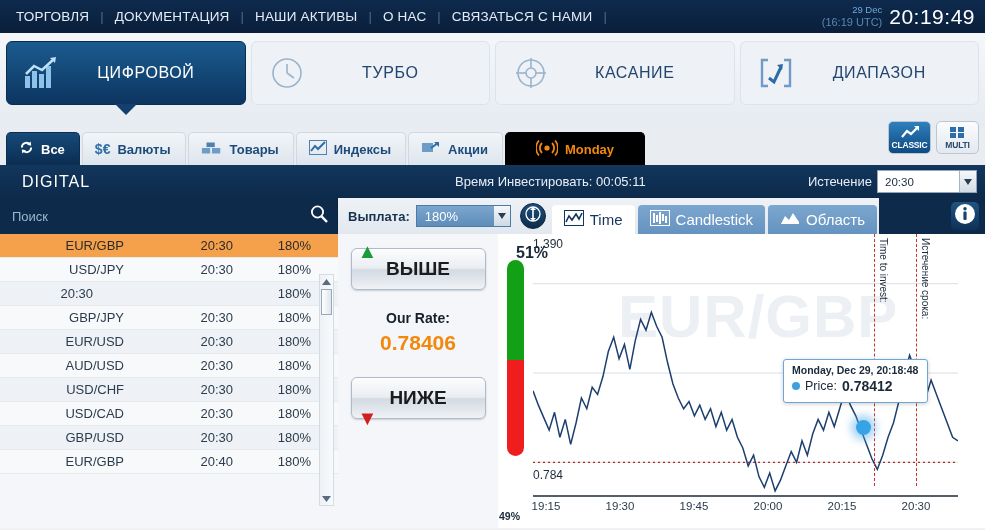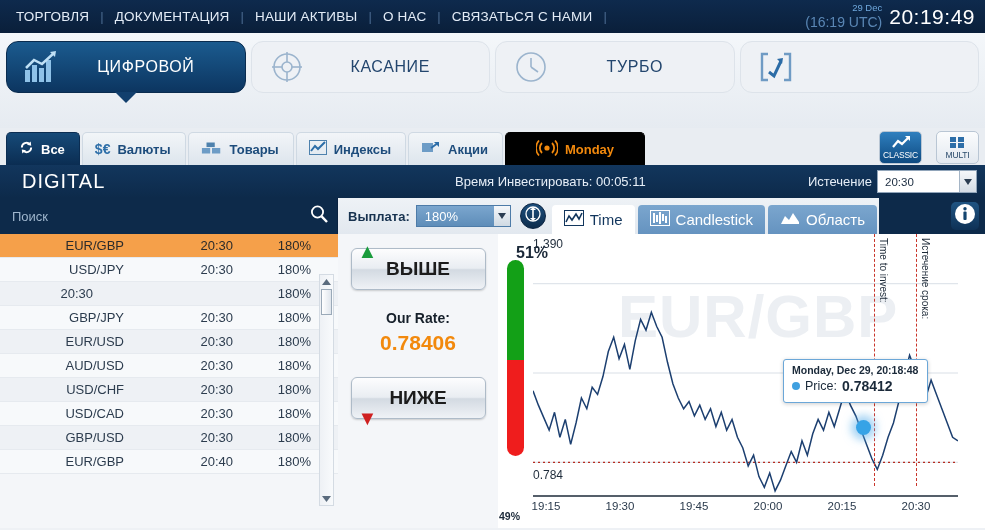--- a/index.html
+++ b/index.html
@@ -20,34 +20,34 @@
     font-size: 13.5px; color: #e3ecf7; letter-spacing: .2px;
     padding: 0 2px; white-space: nowrap; cursor: pointer;
   }
   .topnav-sep { color: #4a6a90; padding: 0 9px; font-size: 13px; }
   .clock-wrap {
     position: absolute; right: 10px; top: 0; height: 33px;
     display: flex; align-items: center; gap: 7px;
   }
   .clock-date { text-align: right; line-height: 1.15; }
   .clock-day { font-size: 9.5px; color: #6fa8dc; }
-  .clock-utc { font-size: 14px; color: #5a87b5; }
+  .clock-utc { font-size: 11px; color: #5a87b5; }
   .clock-time { font-size: 21px; color: #ffffff; font-weight: 400; letter-spacing: .5px; }
 
   
   .prodtabs {
     height: 95px; background: #e9edf2;
     background: linear-gradient(180deg,#f4f7fa 0%,#e6ebf1 100%);
     display: flex; align-items: flex-start; padding: 8px 6px 0 6px; gap: 5px;
     position: relative;
   }
   .ptab {
-    flex: 1; height: 52px; display: flex; align-items: center;
+    flex: 1; height: 64px; display: flex; align-items: center;
     background: #eef1f5; border: 1px solid #dde3ea;
-    cursor: pointer; position: relative; border-radius: 12px; justify-content: space-between;
+    cursor: pointer; position: relative; border-radius: 6px; justify-content: space-between;
   }
   .ptab.active {
     background: linear-gradient(180deg,#1b5b8f 0%,#0c3560 100%);
     border-color: #0a2c4f;
   }
   .ptab-ico { width: 70px; display: flex; justify-content: center; align-items: center; }
   .ptab-label {
     font-size: 16px; color: #23466e; letter-spacing: .6px;
     flex: 1; text-align: center; padding-right: 30px;
   }
@@ -65,37 +65,37 @@
   }
   .cat {
     height: 33px; display: flex; align-items: center; gap: 7px;
     padding: 0 14px 0 12px; cursor: pointer;
     background: linear-gradient(180deg,#f2f5f8 0%,#dde5ed 100%);
     border: 1px solid #cfd9e3; border-bottom: none;
     border-radius: 5px 5px 0 0; font-size: 13px; color: #1d4c7c; font-weight: bold;
   }
   .cat.active { background: linear-gradient(180deg,#164a78 0%,#0b2d52 100%); border-color:#0b2d52; color: #fff; }
   .cat.signals { background: #000000; border-color:#000; color: #f2890d; padding: 0 30px; }
-  .catbar-right { margin-left: auto; display: flex; gap: 14px; padding-bottom: 1px; }
+  .catbar-right { margin-left: auto; display: flex; gap: 5px; padding-bottom: 11px; font-weight: bold; }
   .vbtn {
     width: 43px; height: 33px; border-radius: 5px; border: 1px solid #b9c6d4;
     background: linear-gradient(180deg,#fbfcfd 0%,#e3e9f0 100%);
     display: flex; flex-direction: column; align-items: center; justify-content: center;
     cursor: pointer; gap: 1px;
   }
   .vbtn.active { background: linear-gradient(180deg,#2f7fbe 0%,#0e4a81 100%); border-color: #0c3c६a; }
   .vbtn-lbl { font-size: 8.5px; color: #2a4a6b; letter-spacing: -.2px; }
   .vbtn.active .vbtn-lbl { color: #ffffff; }
 
   
   .digbar {
     height: 33px; background: linear-gradient(180deg,#12365d 0%,#0d2a4a 100%);
     display: flex; align-items: center; position: relative; color: #fff;
   }
-  .dig-title { font-size: 20px; padding-left: 22px; letter-spacing: 1px; color:#fff; }
+  .dig-title { font-size: 16px; padding-left: 22px; letter-spacing: 1px; color:#fff; }
   .dig-invest { position: absolute; left: 455px; font-size: 13px; color: #e6eef7; }
   .dig-expire-lbl { position: absolute; right: 113px; font-size: 13px; color: #e6eef7; }
   .dig-select {
     position: absolute; right: 8px; width: 100px; height: 23px;
     background: #ffffff; border: 1px solid #91a5ba;
     display: flex; align-items: center; padding-left: 7px;
     font-size: 11.5px; color: #1b2c40; cursor: pointer;
   }
   .dig-select .arw {
     position: absolute; right: 0; top: 0; width: 17px; height: 21px;
@@ -271,51 +271,52 @@
         <polygon points="28,2 34,1 33,7" fill="#bfe0f5"></polygon>
       </svg>
     </span>
     <span class="ptab-label">ЦИФРОВОЙ</span>
     <span class="ptab-caret"></span>
   </div>
 
   <div class="ptab">
     <span class="ptab-ico">
       <svg width="36" height="36" viewBox="0 0 36 36">
+        <circle cx="18" cy="18" r="14" stroke="#9bb4cd" stroke-width="1.6" fill="none"></circle>
+        <line x1="18" y1="18" x2="18" y2="9" stroke="#9bb4cd" stroke-width="1.6"></line>
+        <line x1="18" y1="18" x2="25" y2="23" stroke="#9bb4cd" stroke-width="1.6"></line>
+      </svg>
+    </span>
+    <span class="ptab-label">ТУРБО</span>
+  </div>
+
+  <div class="ptab">
+    <span class="ptab-ico">
+      <svg width="36" height="36" viewBox="0 0 36 36">
         <circle cx="18" cy="18" r="13" stroke="#9bb4cd" stroke-width="1.6" fill="none"></circle>
         <circle cx="18" cy="18" r="5" stroke="#9bb4cd" stroke-width="1.6" fill="none"></circle>
         <line x1="18" y1="3" x2="18" y2="13" stroke="#9bb4cd" stroke-width="1.6"></line>
         <line x1="3" y1="18" x2="13" y2="18" stroke="#9bb4cd" stroke-width="1.6"></line>
         <line x1="23" y1="18" x2="33" y2="18" stroke="#9bb4cd" stroke-width="1.6"></line>
         <line x1="18" y1="23" x2="18" y2="33" stroke="#9bb4cd" stroke-width="1.6"></line>
       </svg>
     </span>
     <span class="ptab-label">КАСАНИЕ</span>
-  </div>
-
-  <div class="ptab">
-    <span class="ptab-ico">
-      <svg width="36" height="36" viewBox="0 0 36 36">
-        <circle cx="18" cy="18" r="14" stroke="#9bb4cd" stroke-width="1.6" fill="none"></circle>
-        <line x1="18" y1="18" x2="18" y2="9" stroke="#9bb4cd" stroke-width="1.6"></line>
-        <line x1="18" y1="18" x2="25" y2="23" stroke="#9bb4cd" stroke-width="1.6"></line>
-      </svg>
-    </span>
-    <span class="ptab-label">ТУРБО</span>
   </div>
 
   <div class="ptab">
     <span class="ptab-ico">
       <svg width="36" height="34" viewBox="0 0 36 34">
         <path d="M10,4 L4,4 L4,30 L10,30" stroke="#6f9bc4" stroke-width="2.4" fill="none"></path>
         <path d="M26,4 L32,4 L32,30 L26,30" stroke="#6f9bc4" stroke-width="2.4" fill="none"></path>
         <polyline points="11,22 16,26 23,11" stroke="#2c6ca6" stroke-width="3" fill="none"></polyline>
         <polygon points="19,9 25,8 24,14" fill="#2c6ca6"></polygon>
       </svg>
     </span>
+    <span class="ptab-label">ДИАПАЗОН</span>
   </div>
 </div>
 
 <div class="catbar">
   <div class="cat active">
     <span>
       <svg width="15" height="15" viewBox="0 0 16 16">
         <path d="M3,8 a5,5 0 0 1 8.6,-3.4" stroke="#fff" stroke-width="2" fill="none"></path>
         <polygon points="12.5,1.5 13,6 8.5,5" fill="#fff"></polygon>
         <path d="M13,8 a5,5 0 0 1 -8.6,3.4" stroke="#fff" stroke-width="2" fill="none"></path>

